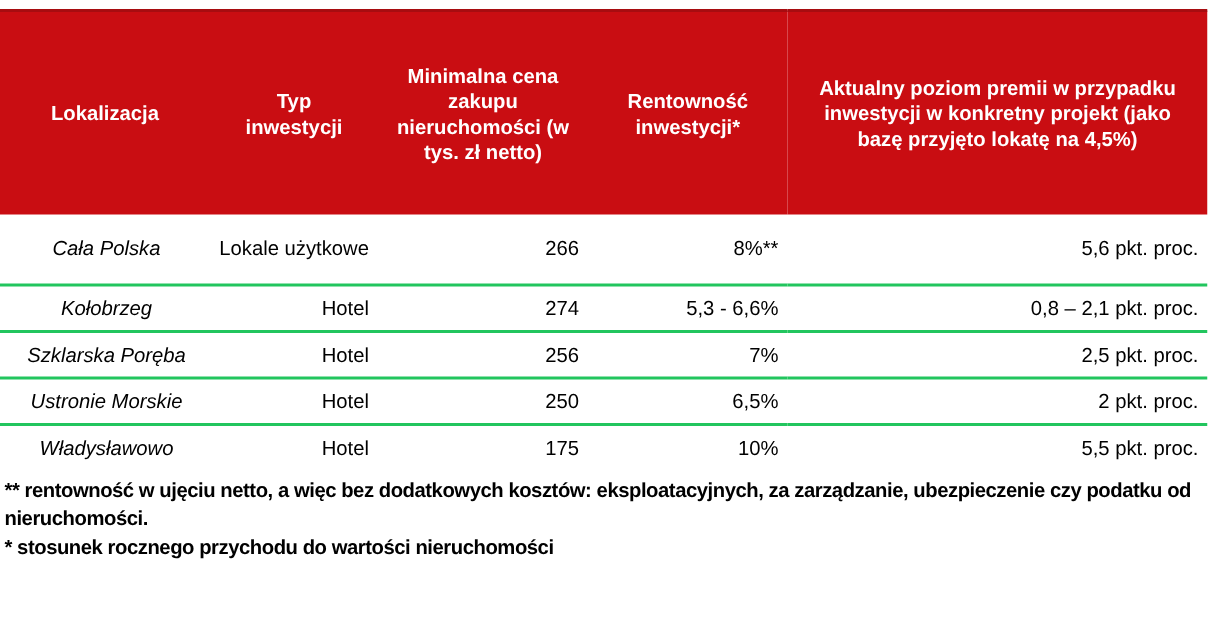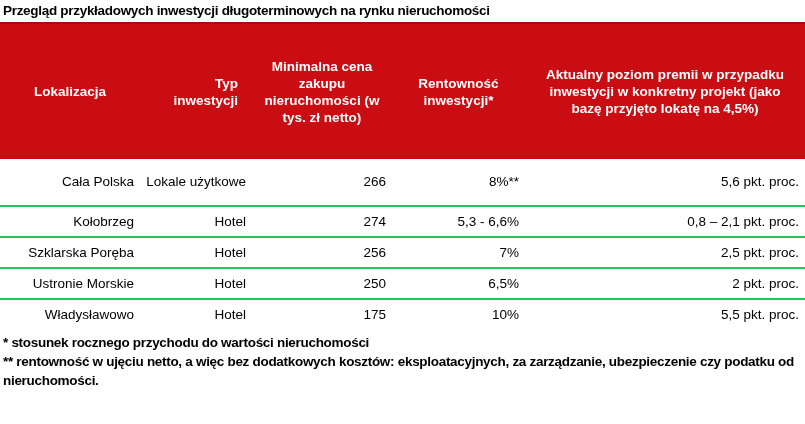--- a/index.html
+++ b/index.html
@@ -43,54 +43,54 @@
     color: #ffffff;
     font-size: 13.5px;
     font-weight: bold;
     line-height: 17px;
     height: 103px;
     text-align: center;
     vertical-align: middle;
     padding: 0;
   }
   thead th.h1 { padding: 0 10px; }
-  thead th.h2 { padding: 0 14px; text-align: right; }
+  thead th.h2 { padding: 0 14px; }
   thead th.h3 { padding: 0 10px; }
   thead th.h4 { padding: 0 18px; }
   thead th.h5 { padding: 16px 20px; }
 
   tbody td {
     font-size: 13.5px;
     line-height: 16px;
     height: 29px;
     text-align: right;
     vertical-align: middle;
     padding: 0 6px;
   }
   tbody tr.first td { height: 46px; }
   tbody tr + tr td { border-top: 2px solid #22c55e; }
   tbody td.loc {
-    text-align: right;
+    text-align: center;
     padding-left: 8px;
+    font-style: italic;
   }
   .footnotes {
     font-size: 13.5px;
     font-weight: bold;
     letter-spacing: -0.3px;
     line-height: 19px;
     padding: 4px 2px 0 3px;
   }
   .footnotes .fn { margin: 0; }
 </style>
 </head>
 <body>
 
 <div class="page">
 
-  <div class="title">Przegląd przykładowych inwestycji długoterminowych na rynku nieruchomości</div>
 
   <table class="invest">
     <colgroup>
       <col class="c1">
         <col class="c2">
         <col class="c3">
         <col class="c4">
         <col class="c5">
     </colgroup>
     <thead>
@@ -135,17 +135,17 @@
         <td class="loc">Władysławowo</td>
         <td>Hotel</td>
         <td>175</td>
         <td>10%</td>
         <td>5,5 pkt. proc.</td>
       </tr>
     </tbody>
   </table>
 
   <div class="footnotes">
+    <p class="fn">** rentowność w ujęciu netto, a więc bez dodatkowych kosztów: eksploatacyjnych, za zarządzanie, ubezpieczenie czy podatku od nieruchomości.</p>
     <p class="fn">* stosunek rocznego przychodu do wartości nieruchomości</p>
-    <p class="fn">** rentowność w ujęciu netto, a więc bez dodatkowych kosztów: eksploatacyjnych, za zarządzanie, ubezpieczenie czy podatku od nieruchomości.</p>
   </div>
 
 </div>
 
 </body></html>

